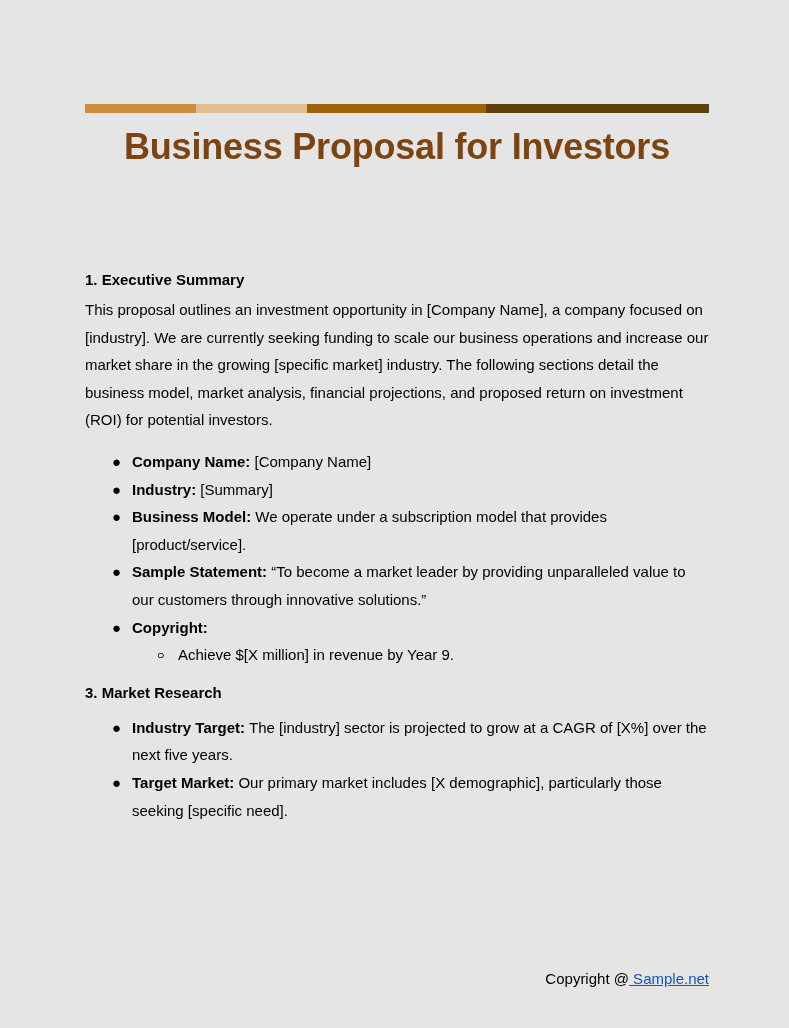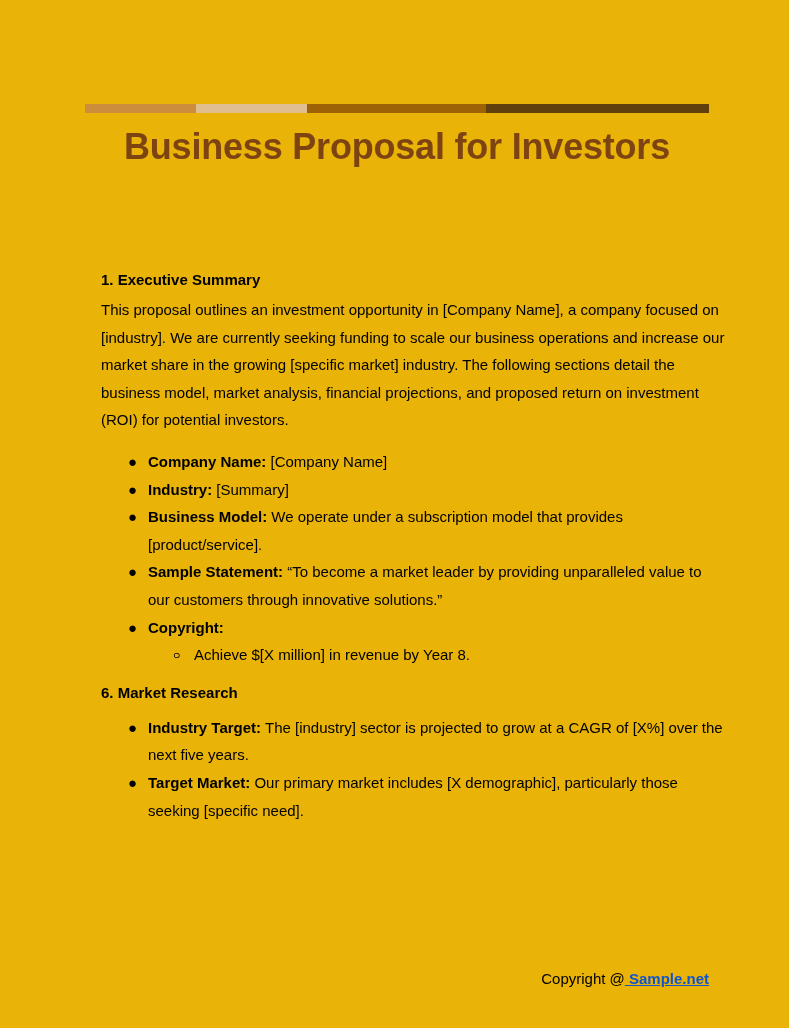--- a/index.html
+++ b/index.html
@@ -14,21 +14,21 @@
     font-family: "Liberation Sans", sans-serif;
     color: #000000;
     -webkit-font-smoothing: antialiased;
   }
 
   .page {
     position: relative;
     width: 789px;
     height: 1028px;
     box-sizing: border-box;
-    background: #eab308;
+    background: #e5e5e5;
     overflow: hidden;
   }
 
   
   .accent-bar {
     position: absolute;
     left: 85px;
     top: 104px;
     width: 624px;
     height: 9px;
@@ -50,21 +50,21 @@
     font-size: 36px;
     line-height: 52px;
     font-weight: bold;
     letter-spacing: -0.2px;
     color: #7D4412;
   }
 
   
   .content {
     position: absolute;
-    left: 101px;
+    left: 85px;
     top: 266px;
     width: 624px;
   }
 
   h2.section-heading {
     margin: 0 0 2px 0;
     padding: 0;
     font-size: 15px;
     line-height: 28px;
     font-weight: bold;
@@ -132,21 +132,21 @@
     left: 0;
     top: 968px;
     width: 709px;
     text-align: right;
     font-size: 15px;
     line-height: 22px;
     color: #000000;
   }
   .footer .link {
     color: #1155CC;
-    font-weight: bold;
+    font-weight: normal;
     text-decoration: underline;
     cursor: pointer;
   }
 </style>
 </head>
 <body>
 
 <div class="page">
 
   <div class="accent-bar">
@@ -161,24 +161,24 @@
   <div class="content">
       <h2 class="section-heading">1. Executive Summary</h2>
       <p class="body-para">This proposal outlines an investment opportunity in [Company Name], a company focused on [industry]. We are currently seeking funding to scale our business operations and increase our market share in the growing [specific market] industry. The following sections detail the business model, market analysis, financial projections, and proposed return on investment (ROI) for potential investors.</p>
       <ul class="bullets">
         <li><span class="marker">●</span><span class="lbl">Company Name:</span><span> [Company Name]</span></li>
         <li><span class="marker">●</span><span class="lbl">Industry:</span><span> [Summary]</span></li>
         <li><span class="marker">●</span><span class="lbl">Business Model:</span><span> We operate under a subscription model that provides [product/service].</span></li>
         <li><span class="marker">●</span><span class="lbl">Sample Statement:</span><span> “To become a market leader by providing unparalleled value to our customers through innovative solutions.”</span></li>
         <li><span class="marker">●</span><span class="lbl">Copyright:</span><ul class="subbullets">
             <li><span class="marker">○</span></li>
-            <li><span class="marker">○</span><span>Achieve $[X million] in revenue by Year 8.</span></li>
+            <li><span class="marker">○</span><span>Achieve $[X million] in revenue by Year 9.</span></li>
           </ul></li>
       </ul>
-      <h2 class="section-heading">6. Market Research</h2>
+      <h2 class="section-heading">3. Market Research</h2>
       <ul class="bullets">
         <li><span class="marker">●</span><span class="lbl">Industry Target:</span><span> The [industry] sector is projected to grow at a CAGR of [X%] over the next five years.</span></li>
         <li><span class="marker">●</span><span class="lbl">Target Market:</span><span> Our primary market includes [X demographic], particularly those seeking [specific need].</span></li>
       </ul>
     </div>
 
   <div class="footer">
     <span>Copyright @</span><span class="link" style="color: rgb(17, 85, 204);"> Sample.net</span>
   </div>
 

